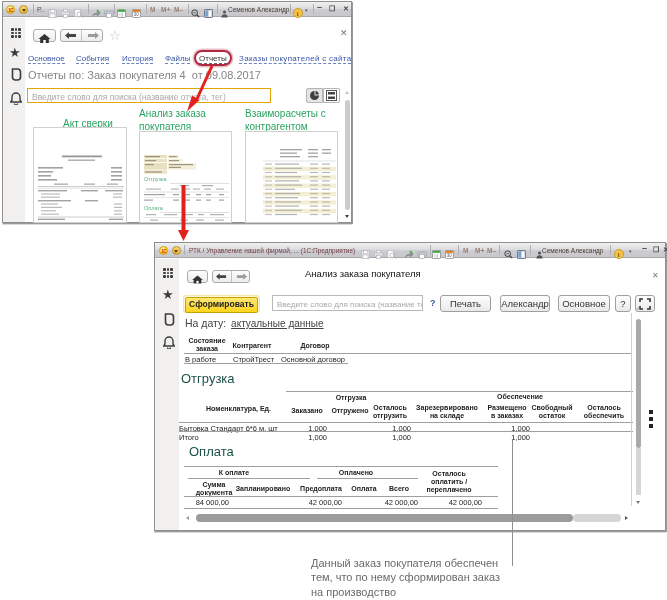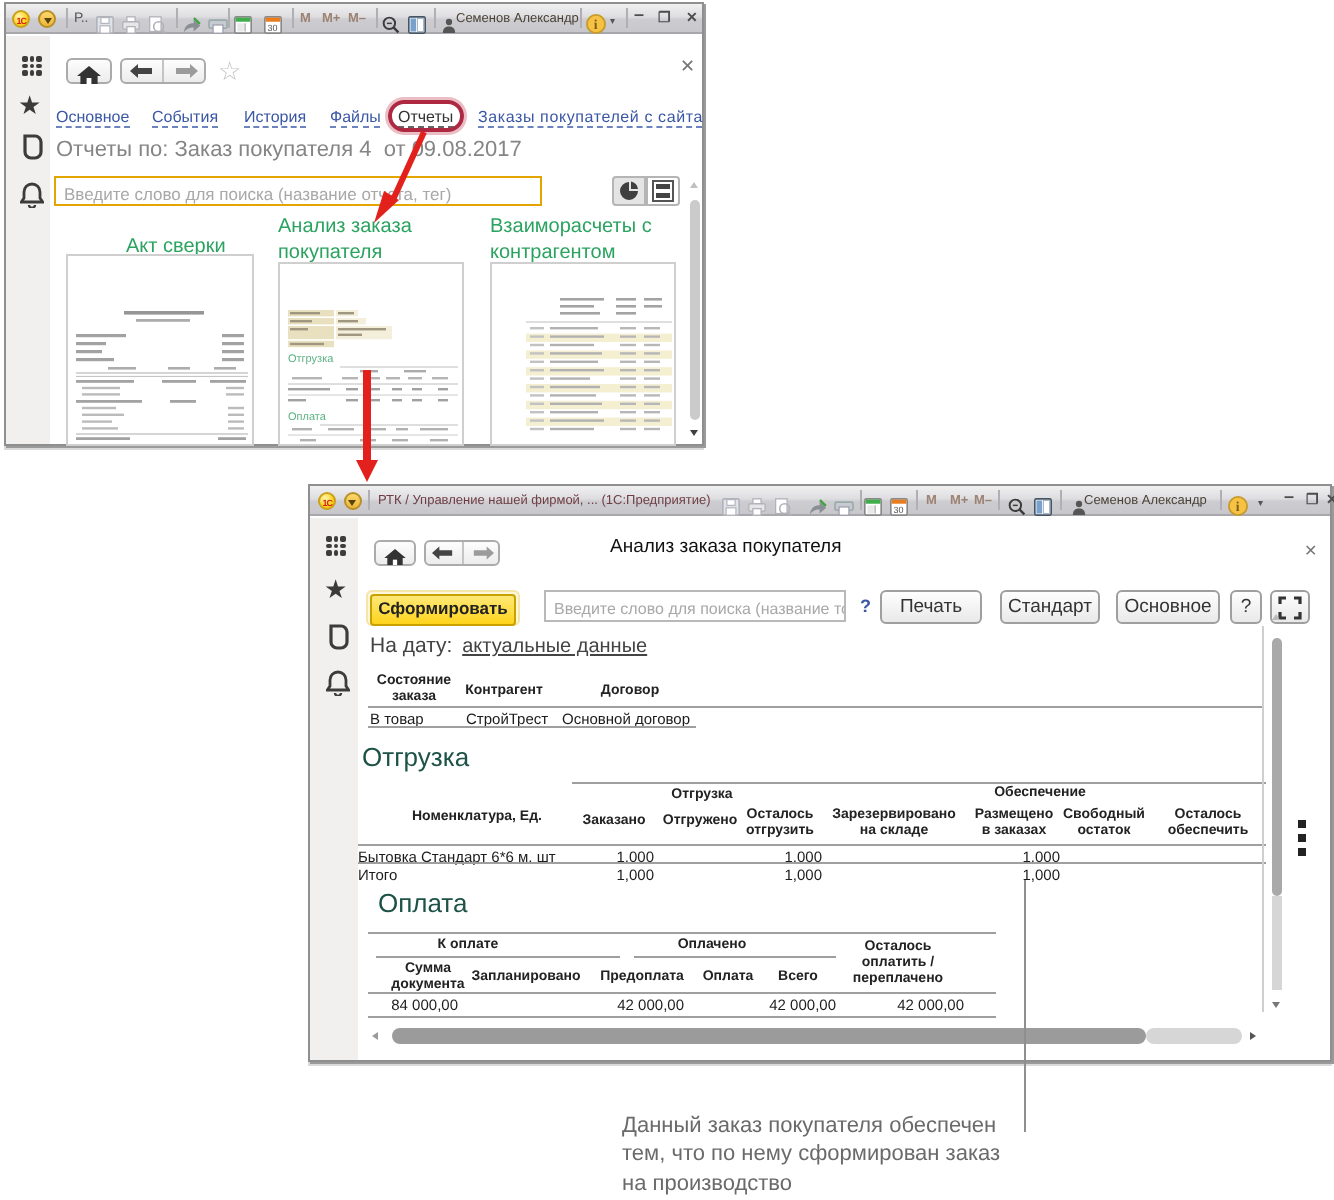--- a/index.html
+++ b/index.html
@@ -494,34 +494,34 @@
  <div class="abs" style="left:150px; top:25px; font-size:9.5px; color:#111;">Анализ заказа покупателя</div>
  <div class="abs" style="left:497px; top:28px; font-size:8px; color:#777;">✕</div>
 
  <div class="abs" style="left:28px; top:52px; width:77px; height:18px; border:1px solid #f3e6a8; border-radius:3px; background:#fdf6d8;"></div>
  <div class="abs" style="left:30px; top:54px; width:73px; height:16px; border:1px solid #c8a200; border-radius:2px; background:linear-gradient(180deg,#ffe876,#ffd41d); font-size:8.5px; font-weight:bold; color:#222; text-align:center; line-height:13px;">Сформировать</div>
  <div class="abs" style="left:117px; top:52px; width:151px; height:16px; border:1px solid #b9b9b9; background:#fff; overflow:hidden;">
   <span style="position:absolute;left:4px;top:3.5px;font-size:8px;color:#a8a8a8;white-space:nowrap;">Введите слово для поиска (название товар...</span>
  </div>
  <div class="abs" style="left:275px; top:55px; font-size:9px; color:#3a57a5; font-weight:bold;">?</div>
  <div class="btn" style="left:285px; top:52px; width:51px; height:17px; line-height:15px;">Печать</div>
- <div class="btn" style="left:345px; top:52px; width:50px; height:17px; line-height:15px;">Стандарт</div>
+ <div class="btn" style="left:345px; top:52px; width:50px; height:17px; line-height:15px;">Александр</div>
  <div class="btn" style="left:403px; top:52px; width:52px; height:17px; line-height:15px;">Основное</div>
  <div class="btn" style="left:460px; top:52px; width:16px; height:17px; line-height:15px;">?</div>
  <div class="btn" style="left:480px; top:52px; width:20px; height:17px;"><svg width="12" height="12" viewBox="0 0 12 12" style="margin-top:2px;">
         <path d="M1 4 V1 H4 M8 1 H11 V4 M11 8 V11 H8 M4 11 H1 V8" fill="none" stroke="#333" stroke-width="1.6"></path>
       </svg></div>
 
  <div class="abs" style="left:30px; top:74px; font-size:10.5px; color:#444;">На дату: <span style="text-decoration:underline; margin-left:2px; font-size:10px;">актуальные данные</span></div>
 
  <div class="rhead" style="left:27px; top:94px; width:50px;">Состояние<br>заказа</div>
  <div class="rhead" style="left:72px; top:99px; width:50px;">Контрагент</div>
  <div class="rhead" style="left:135px; top:99px; width:50px;">Договор</div>
  <div class="rline" style="left:29px; top:110px; width:447px;"></div>
- <div class="rtxt" style="left:30px; top:112px;">В товар</div>
+ <div class="rtxt" style="left:30px; top:112px;">В работе</div>
  <div class="rtxt" style="left:78px; top:112px;">СтройТрест</div>
  <div class="rtxt" style="left:126px; top:112px;">Основной договор</div>
  <div class="rline" style="left:29px; top:120px; width:164px;"></div>
 
  <div class="secttl" style="left:26px; top:128px;">Отгрузка</div>
  <div class="rline" style="left:131px; top:148px; width:347px;"></div>
  <div class="rhead" style="left:166px; top:151px; width:60px;">Отгрузка</div>
  <div class="rhead" style="left:335px; top:150px; width:60px;">Обеспечение</div>
  <div class="rhead" style="left:51px; top:162px; width:60px;">Номенклатура, Ед.</div>
  <div class="rhead" style="left:122px; top:164px; width:60px;">Заказано</div>

